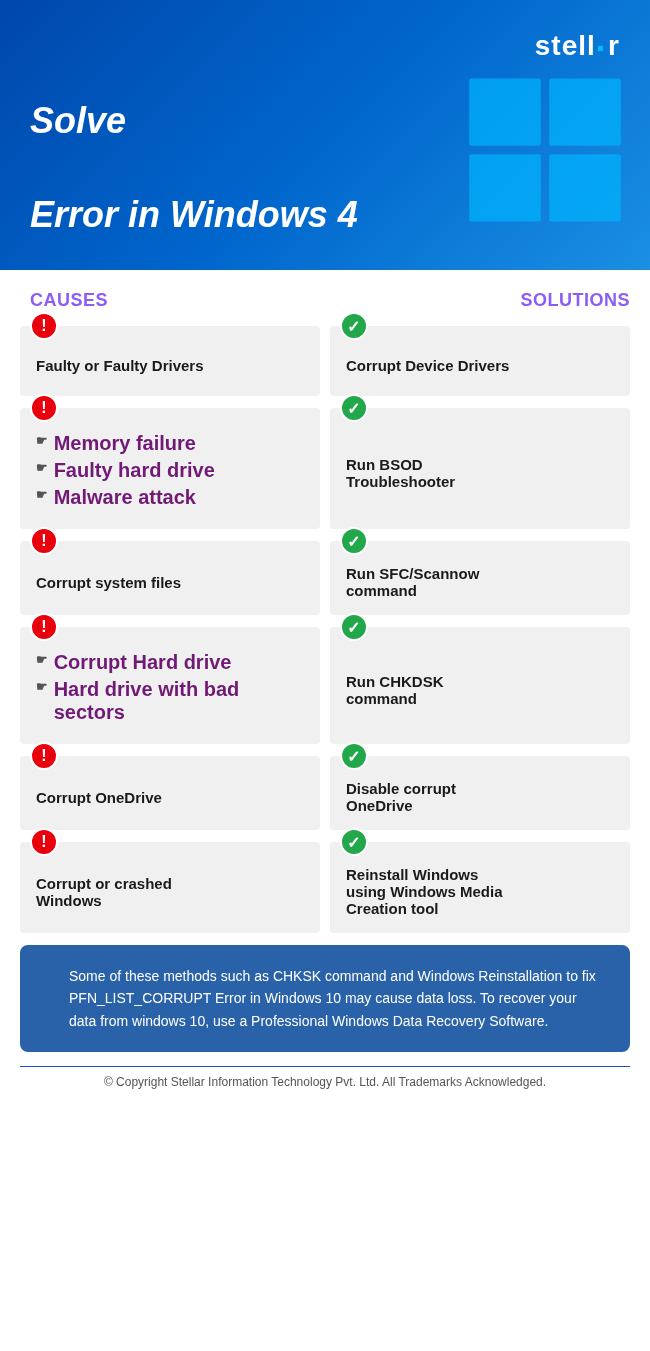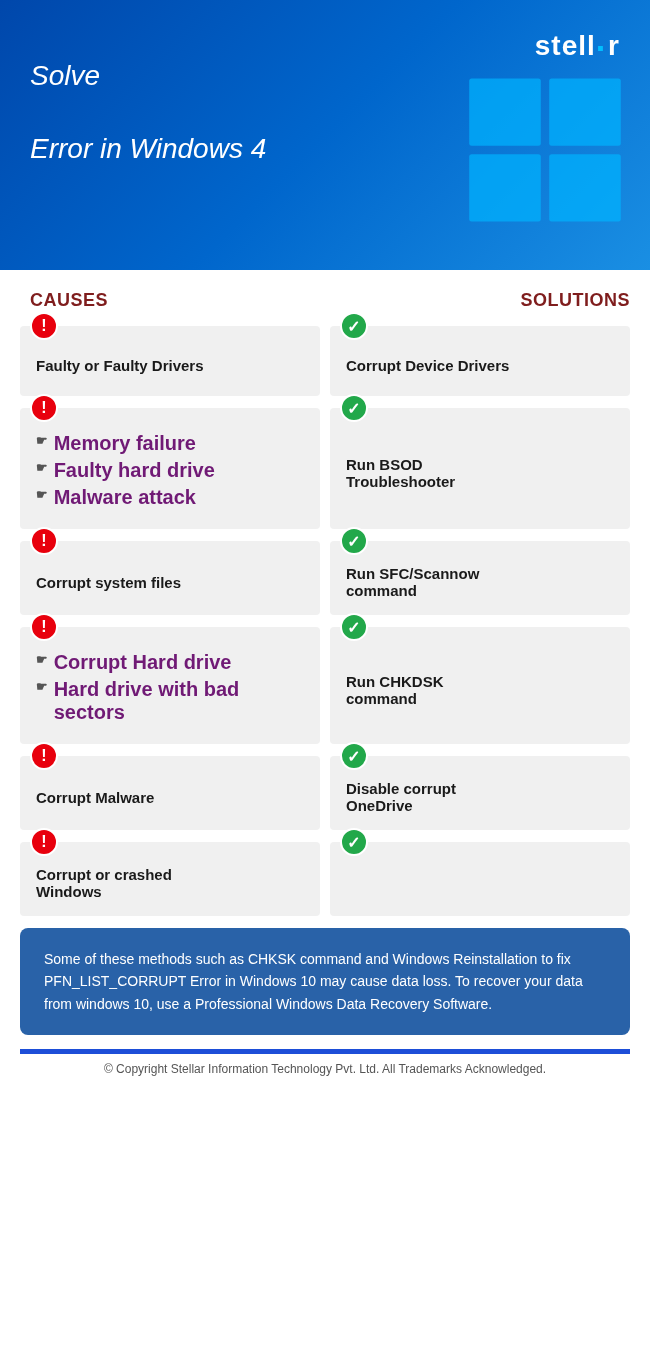--- a/index.html
+++ b/index.html
@@ -27,23 +27,23 @@
       letter-spacing: 1px;
     }
     .header-logo .dot {
       color: #00bfff;
       font-size: 34px;
       line-height: 0;
       vertical-align: middle;
     }
     .header-title {
       color: white;
-      font-size: 28px;
-      font-weight: normal;
-      margin-top: 28px;
+      font-size: 36px;
+      font-weight: bold;
+      margin-top: 68px;
       line-height: 1.3;
       max-width: 380px;
       font-style: italic;
     }
     .windows-logo {
       position: absolute;
       right: 20px;
       top: 70px;
       width: 170px;
       height: 160px;
@@ -61,21 +61,21 @@
 
     
     .section-headers {
       display: flex;
       margin-bottom: 15px;
     }
     .section-header {
       flex: 1;
       font-weight: bold;
       font-size: 18px;
-      color: #7f1d1d;
+      color: #8b5cf6;
       text-transform: uppercase;
       letter-spacing: 0.5px;
     }
     .section-header.causes { text-align: left; padding-left: 10px; }
     .section-header.solutions { text-align: right; }
 
     
     .row {
       display: flex;
       align-items: stretch;
@@ -175,29 +175,30 @@
     .notice-box {
       background: #2962a8;
       border-radius: 8px;
       margin: 10px 0 14px 0;
       padding: 20px 24px;
     }
     .notice-box p {
       color: white;
       font-size: 14px;
       line-height: 1.6;
+      margin-left: 25px;
     }
 
     
     .footer {
       text-align: center;
       font-size: 12px;
       color: #555;
       padding: 8px 0 14px 0;
-      border-top: 5px solid #1d4ed8;
+      border-top: 1px solid #1d4ed8;
       margin-top: 4px;
     }
 
     .checkmark { font-size: 16px; }
   </style>
 </head>
 <body>
 
 <div class="header">
   <div class="header-logo">
@@ -285,39 +286,40 @@
       <div class="solution-icon">
           <span class="checkmark">✓</span>
         </div>
       <div class="solution-text">Run CHKDSK<br>command</div>
     </div>
   </div>
 
   <div class="row">
     <div class="cause-cell">
       <div class="cause-icon">!</div>
-      <div class="cause-text">Corrupt Malware</div>
+      <div class="cause-text">Corrupt OneDrive</div>
     </div>
     <div class="solution-cell">
       <div class="solution-icon">
           <span class="checkmark">✓</span>
         </div>
       <div class="solution-text">Disable corrupt<br>OneDrive</div>
     </div>
   </div>
 
   <div class="row">
     <div class="cause-cell">
       <div class="cause-icon">!</div>
       <div class="cause-text">Corrupt or crashed<br>Windows</div>
     </div>
     <div class="solution-cell">
       <div class="solution-icon">
           <span class="checkmark">✓</span>
         </div>
+      <div class="solution-text">Reinstall Windows<br>using Windows Media<br>Creation tool</div>
     </div>
   </div>
 
   <div class="notice-box">
     <p>Some of these methods such as CHKSK command and Windows Reinstallation to fix PFN_LIST_CORRUPT Error in Windows 10 may cause data loss. To recover your data from windows 10, use a Professional Windows Data Recovery Software.</p>
   </div>
 
   <div class="footer">
     <span>© Copyright Stellar Information Technology Pvt. Ltd. All Trademarks Acknowledged.</span>
   </div>

